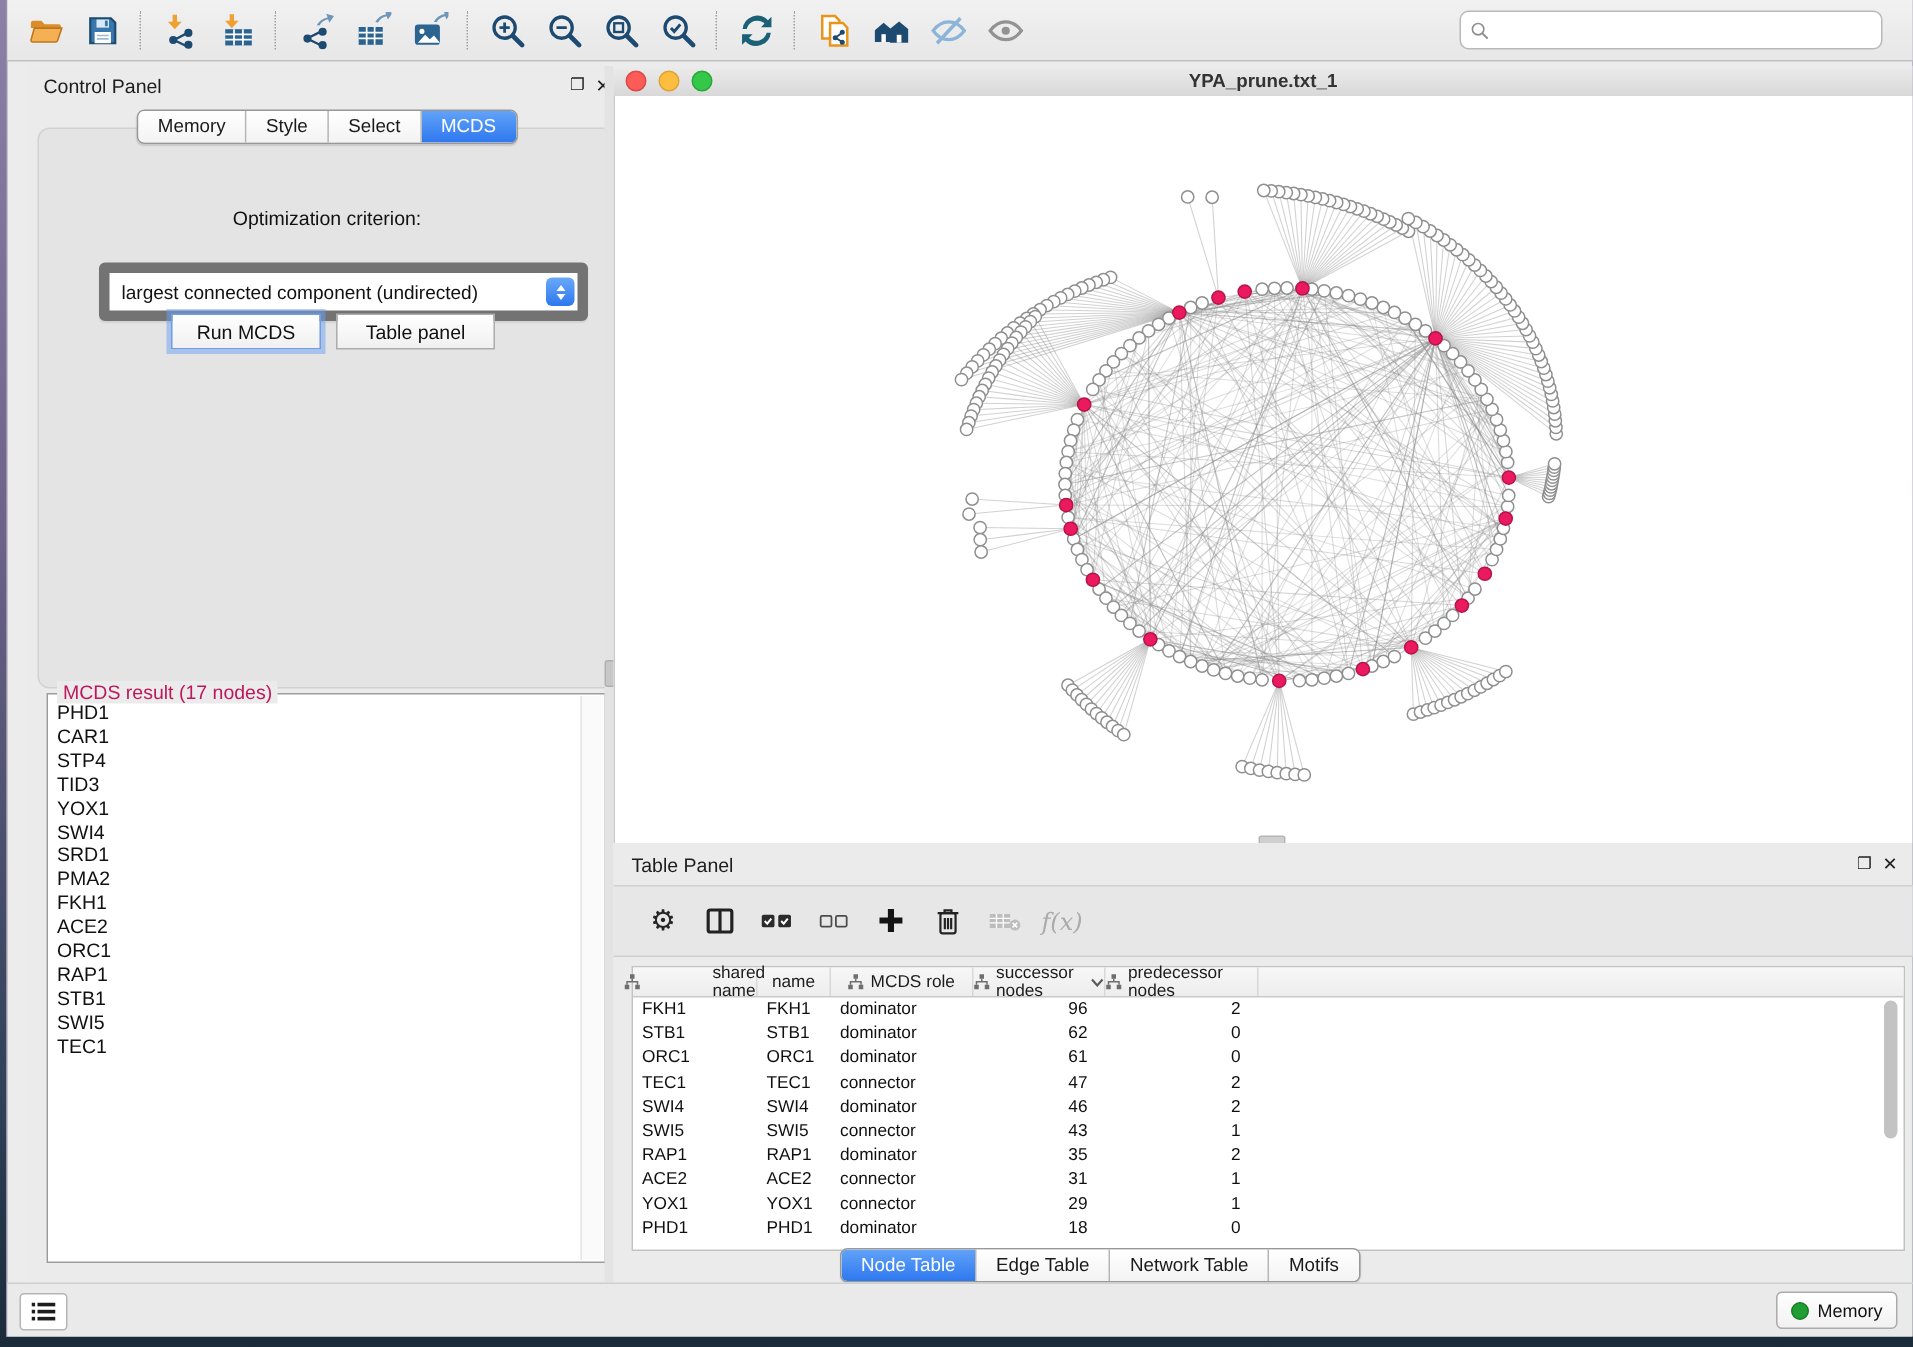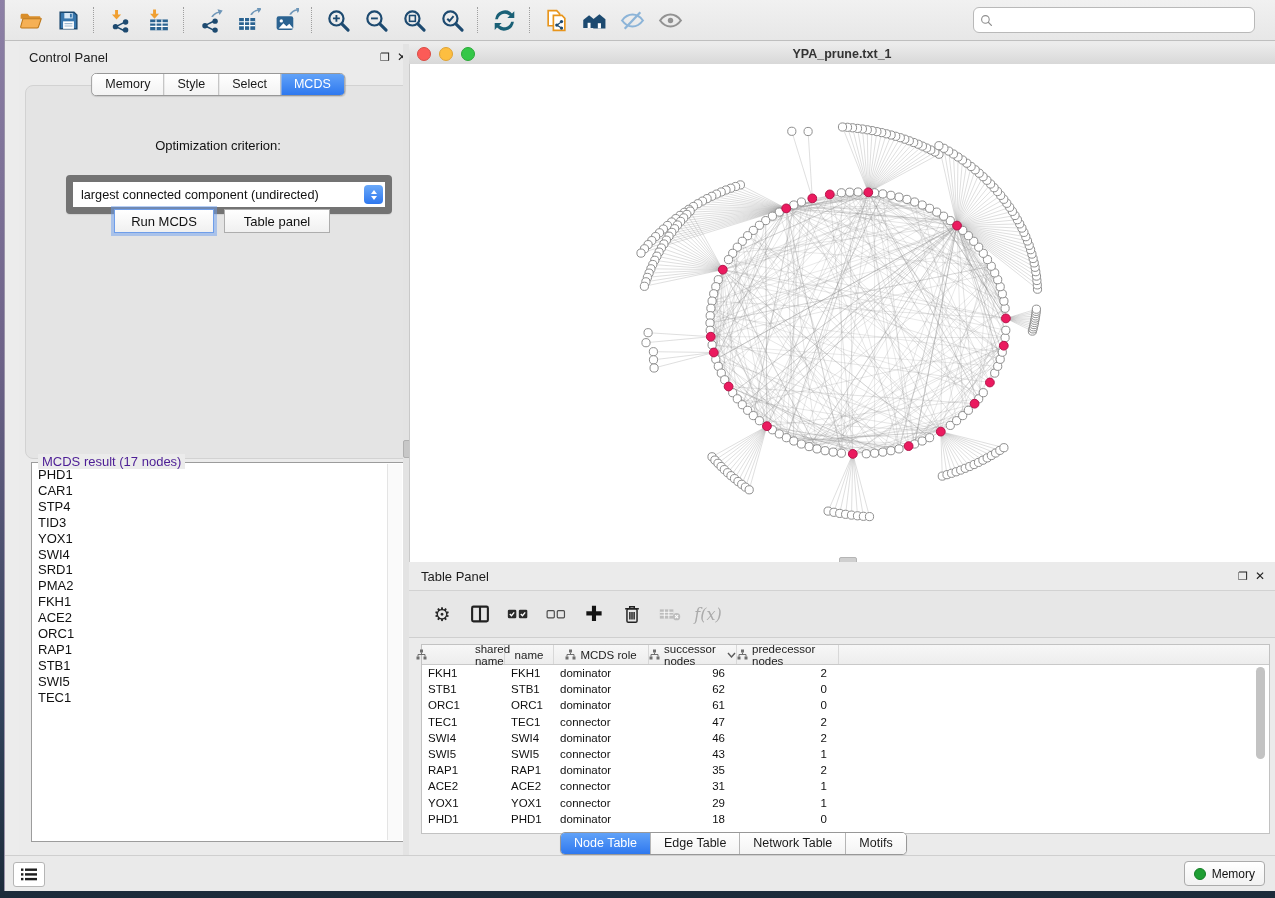--- a/index.html
+++ b/index.html
@@ -41,21 +41,21 @@
   .tri{width:0;height:0;border-left:3.5px solid transparent;border-right:3.5px solid transparent}
   .tri.up{border-bottom:4px solid #fff}.tri.dn{border-top:4px solid #fff}
   .btn{height:24px;background:linear-gradient(#fff,#f0f0f0);border:1px solid #ad
 
 adad;border-radius:0;
     font-size:13px;color:#111;display:inline-flex;align-items:center;justify-content:center;padding:0 14px;font-family:inherit}
   .btn{border:1px solid #adadad}
   #run-btn{position:absolute;left:88px;top:123px;width:100px;border-color:#6f9ee9;box-shadow:0 0 0 3px rgba(110,160,240,.5)}
   #close-btn{position:absolute;left:198px;top:123px;width:106px}
   #mcds-box{position:absolute;left:12px;top:418px;width:371px;height:378px;border:1px solid #9c9c9c;background:#fff}
-  #mcds-legend{position:absolute;left:6px;top:-9px;background:#ebebeb;padding:0 4px;font-size:13px;color:#4c1d95;white-space:nowrap}
+  #mcds-legend{position:absolute;left:6px;top:-9px;background:#ebebeb;padding:0 4px;font-size:13px;color:#be185d;white-space:nowrap}
   #mcds-list{position:absolute;left:2px;top:4px;right:16px;bottom:2px;overflow:hidden}
   .mcds-item{font-size:13px;color:#111;line-height:15.9px;padding-left:4px}
   #mcds-scroll{position:absolute;top:1px;bottom:1px;right:1px;width:14px;background:#fafafa;border-left:1px solid #e4e4e4}
   
   #vsplit{position:absolute;left:398px;top:44px;width:6px;bottom:35px;background:#e3e3e3}
   #vgrip{position:absolute;left:0;top:396px;width:6px;height:16px;background:#c7c7c7;border:1px solid #b0b0b0;border-radius:2px}
   
   #right{position:absolute;left:404px;top:44px;right:0;bottom:35px}
   #net-window{position:absolute;left:0;top:0;right:0;height:518px}
   #net-titlebar{position:absolute;left:0;top:0;right:0;height:20px;background:linear-gradient(#ececec,#d8d8d8);

